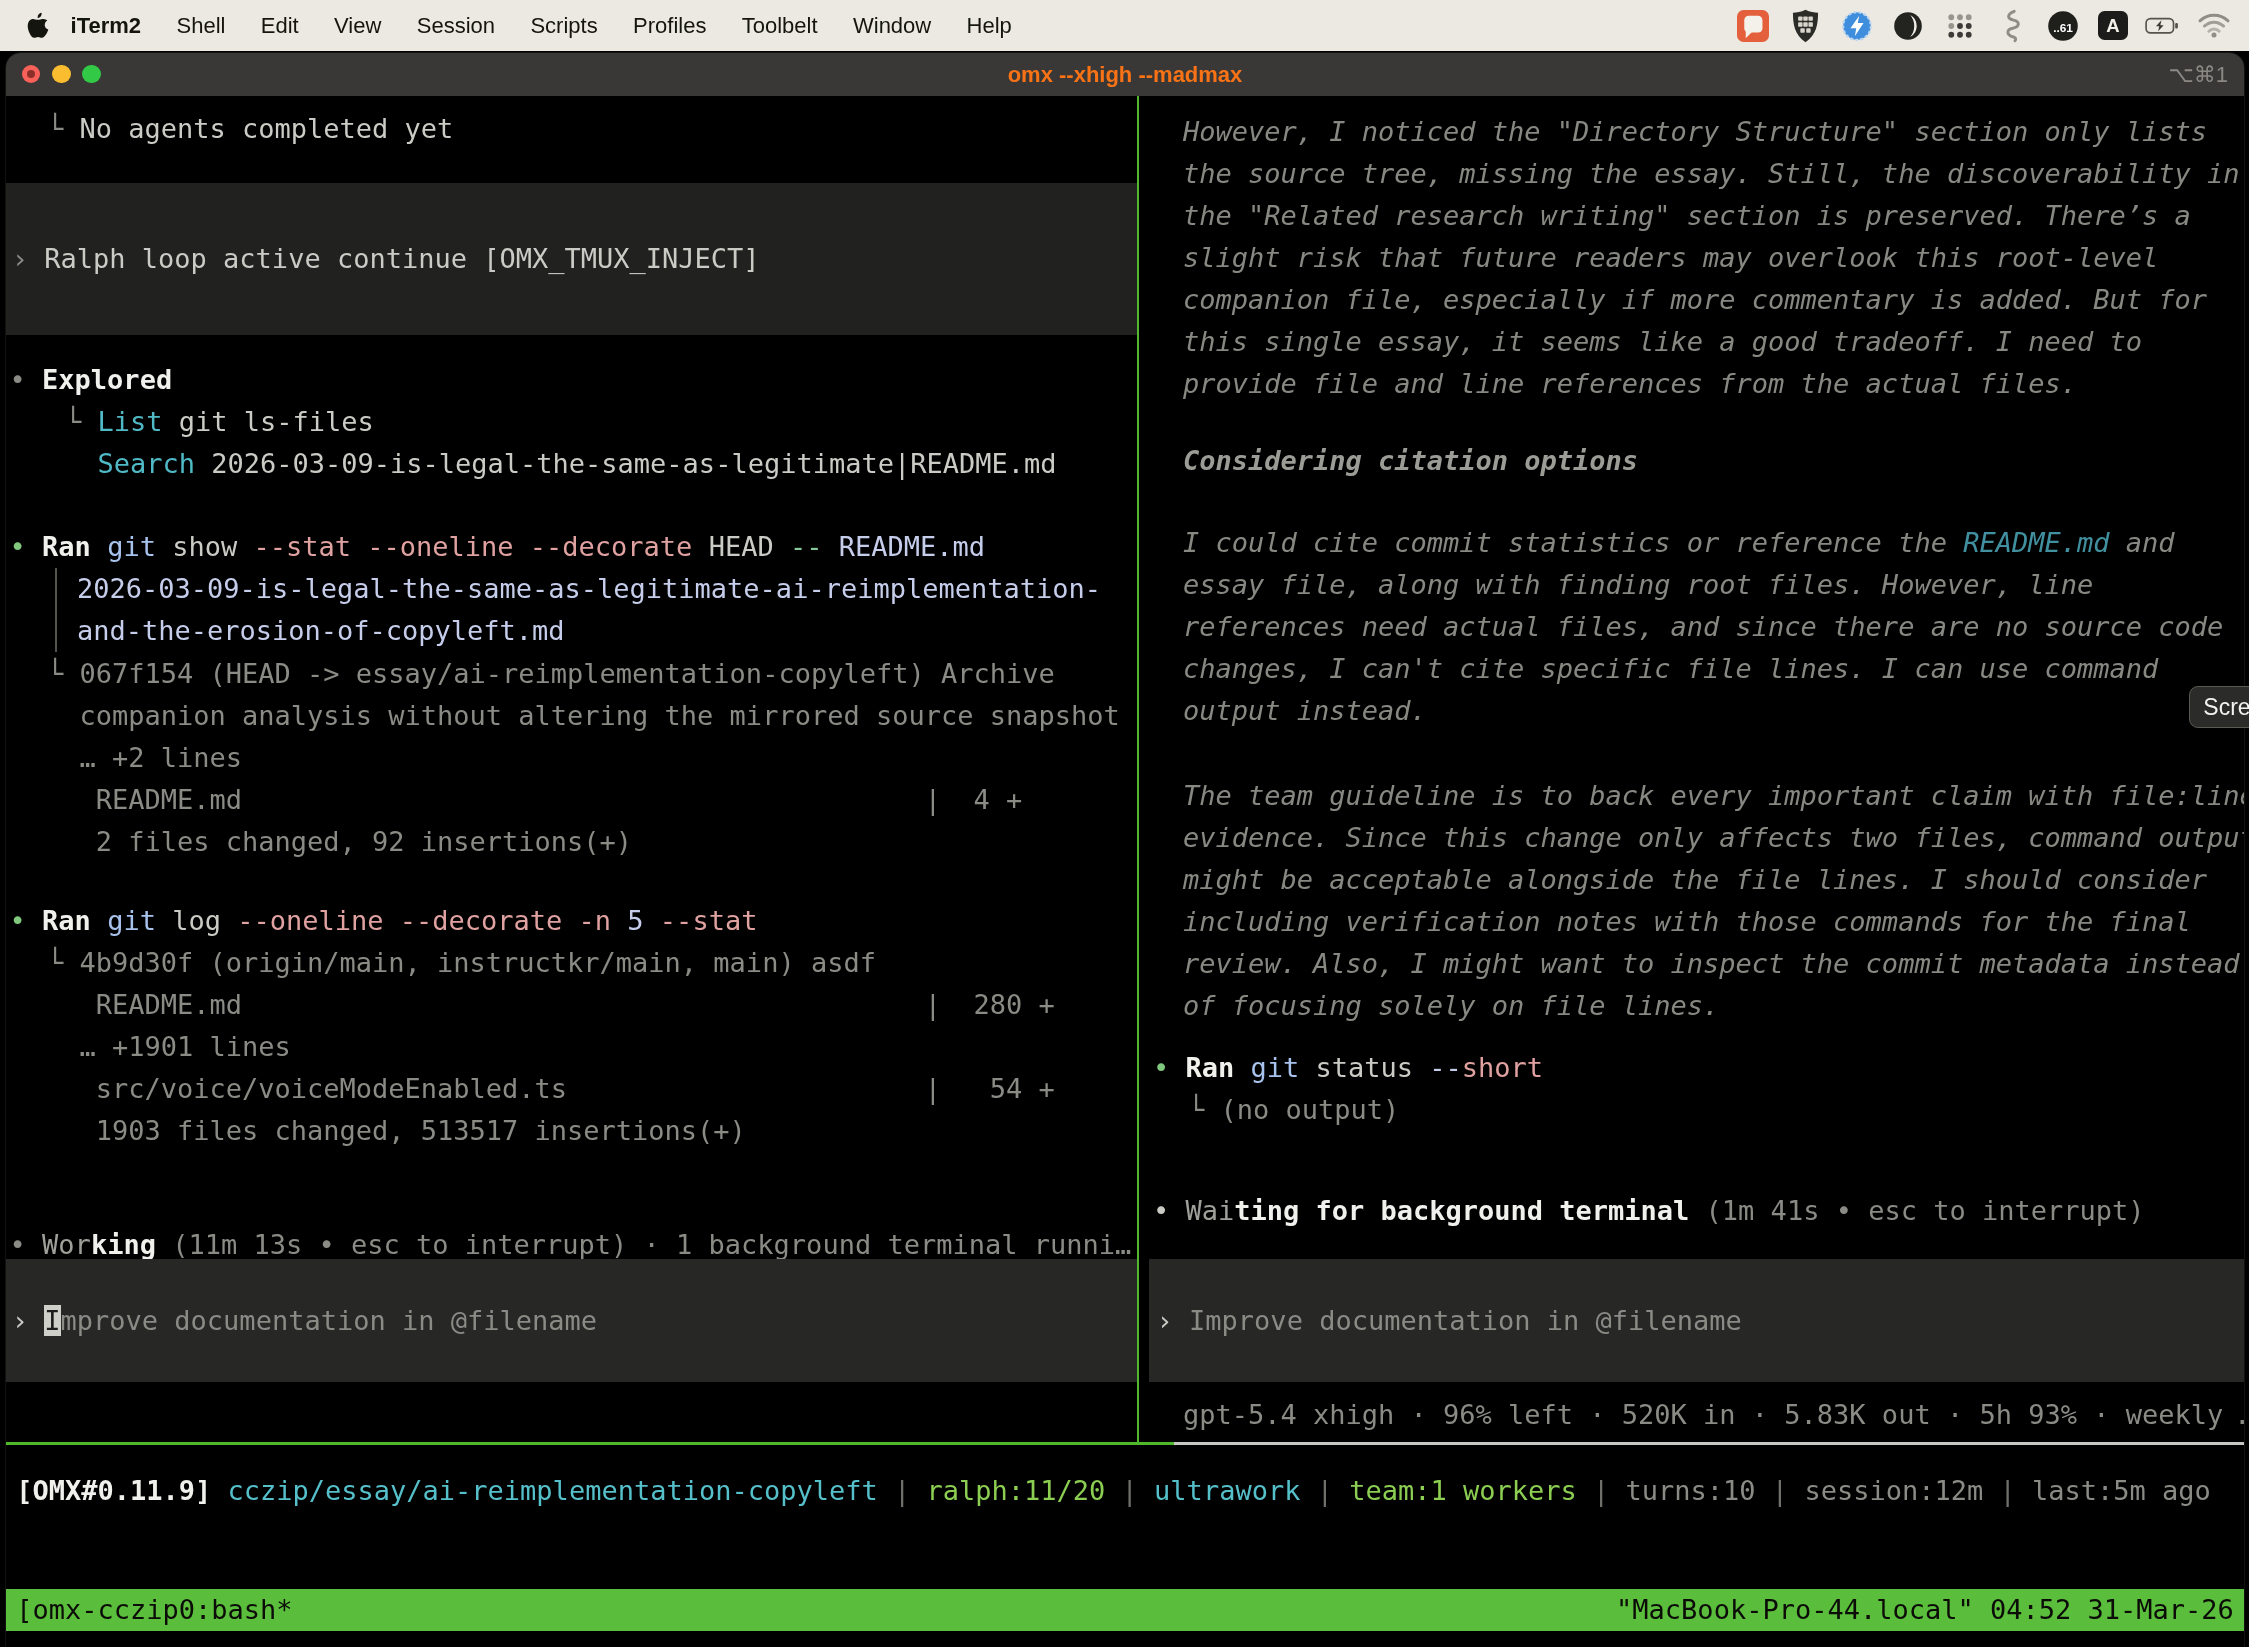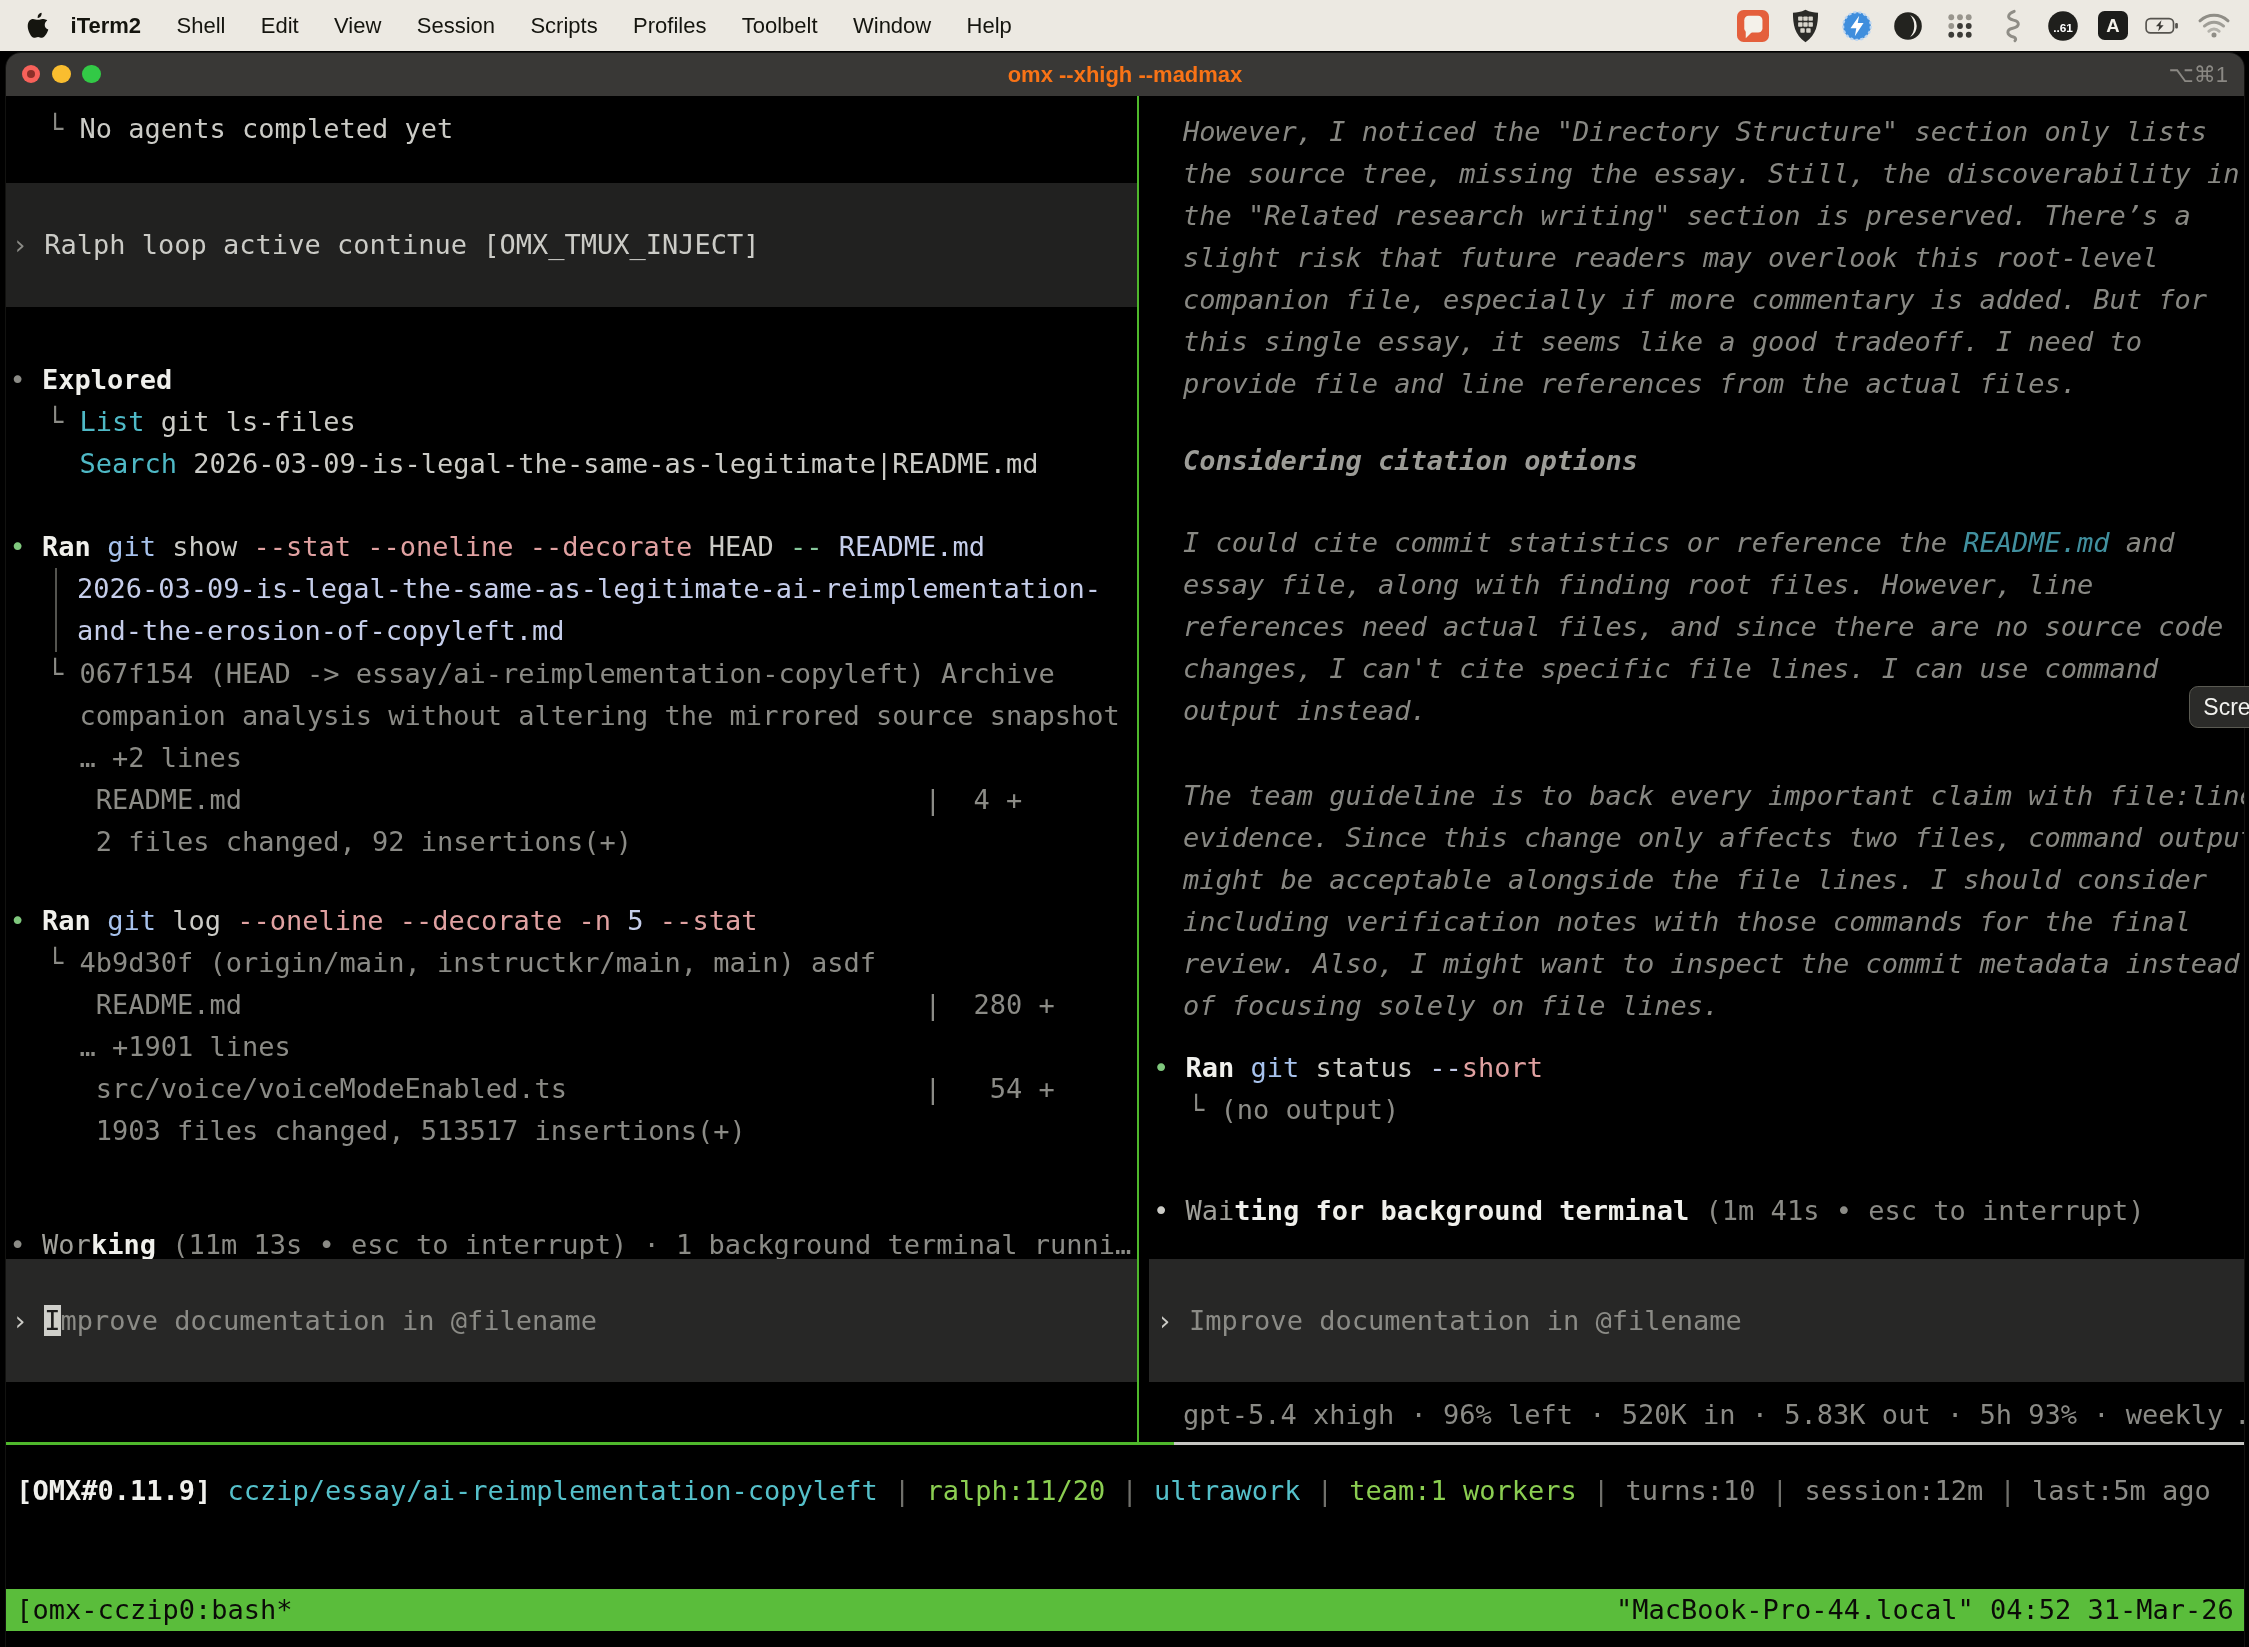--- a/index.html
+++ b/index.html
@@ -171,23 +171,23 @@
       <span class="light green"></span>
     </span>
     <span class="wtitle">omx --xhigh --madmax</span>
     <span class="wshort">⌥⌘1</span>
   </div>
 
   <div class="term">
 
     <div class="pane pane-left">
       <div class="blk" style="top:11.8px;left:41px"><div class="tline"><span class="c-dim">└ </span><span class="c-lt">No agents completed yet</span></div></div>
-      <div class="box" style="top:87px;height:124px;padding-left:5.9px"><div class="tline"><span class="c-dim">› </span><span class="c-lt">Ralph loop active continue [OMX_TMUX_INJECT]</span></div></div>
+      <div class="box" style="top:87px;height:152px;padding-left:5.9px"><div class="tline"><span class="c-dim">› </span><span class="c-lt">Ralph loop active continue [OMX_TMUX_INJECT]</span></div></div>
       <div class="blk" style="top:263px;left:3.7px"><div class="tline"><span class="c-dim">• </span><span class="c-white">Explored</span></div></div>
-      <div class="blk" style="top:305px;left:41px"><div class="tline"><span class="c-dim">└ </span><span class="c-cyan">List</span><span class="c-lt"> git ls-files</span></div><div class="tline"><span class="c-dim">  </span><span class="c-cyan">Search</span><span class="c-lt"> 2026-03-09-is-legal-the-same-as-legitimate|README.md</span></div></div>
+      <div class="blk" style="top:305px;left:59px"><div class="tline"><span class="c-dim">└ </span><span class="c-cyan">List</span><span class="c-lt"> git ls-files</span></div><div class="tline"><span class="c-dim">  </span><span class="c-cyan">Search</span><span class="c-lt"> 2026-03-09-is-legal-the-same-as-legitimate|README.md</span></div></div>
       <div class="blk" style="top:430px;left:3.7px"><div class="tline"><span class="c-gb">• </span><span class="c-white">Ran</span><span class="c-lt"> </span><span class="c-blue">git</span><span class="c-lt"> show </span><span class="c-salmon">--stat --oneline --decorate </span><span class="c-lt">HEAD </span><span class="c-grn">-- </span><span class="c-lav">README.md</span></div></div>
       <div class="blk fnames" style="top:472px;left:49px"><div class="tline"><span class="c-lav">2026-03-09-is-legal-the-same-as-legitimate-ai-reimplementation-</span></div><div class="tline"><span class="c-lav">and-the-erosion-of-copyleft.md</span></div></div>
       <div class="blk" style="top:557px;left:41px"><div class="tline"><span class="c-dim">└ 067f154 (HEAD -&gt; essay/ai-reimplementation-copyleft) Archive</span></div><div class="tline"><span class="c-dim">  companion analysis without altering the mirrored source snapshot</span></div><div class="tline"><span class="c-dim">  … +2 lines</span></div><div class="tline"><span class="c-dim">   README.md                                          |  4 +</span></div><div class="tline"><span class="c-dim">   2 files changed, 92 insertions(+)</span></div></div>
       <div class="blk" style="top:804px;left:3.7px"><div class="tline"><span class="c-gb">• </span><span class="c-white">Ran</span><span class="c-lt"> </span><span class="c-blue">git</span><span class="c-lt"> log </span><span class="c-salmon">--oneline --decorate -n </span><span class="c-lav">5</span><span class="c-salmon"> --stat</span></div></div>
       <div class="blk" style="top:846px;left:41px"><div class="tline"><span class="c-dim">└ 4b9d30f (origin/main, instructkr/main, main) asdf</span></div><div class="tline"><span class="c-dim">   README.md                                          |  280 +</span></div><div class="tline"><span class="c-dim">  … +1901 lines</span></div><div class="tline"><span class="c-dim">   src/voice/voiceModeEnabled.ts                      |   54 +</span></div><div class="tline"><span class="c-dim">   1903 files changed, 513517 insertions(+)</span></div></div>
       <div class="blk" style="top:1128px;left:3.7px;width:1127px;overflow:hidden"><div class="tline"><span class="c-dim">• </span><span class="c-shd">Wor</span><span class="c-shb">king</span><span class="c-dim"> (11m 13s • esc to interrupt) · 1 background terminal runni…</span></div></div>
       <div class="box promptbox" style="top:1163px;height:123px;padding-left:5.9px"><div class="tline"><span class="c-lt">› </span><span class="c-cursor">I</span><span class="c-dim">mprove documentation in @filename</span></div></div>
       <div class="blk c-dim" style="top:1366px;left:37px">gpt-5.4 xhigh · main · 91% left · 2.31M in · 22.2K out · 5h 92% · …</div>
     </div>
 

